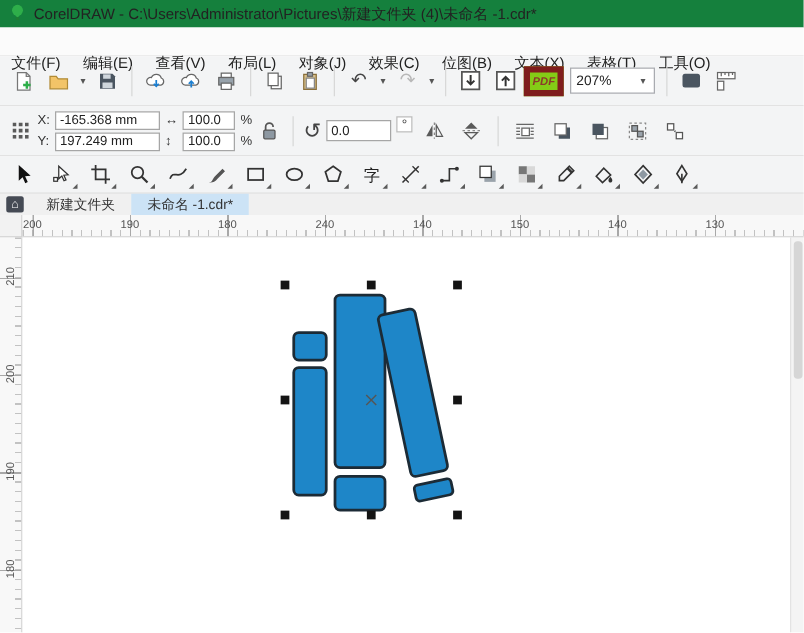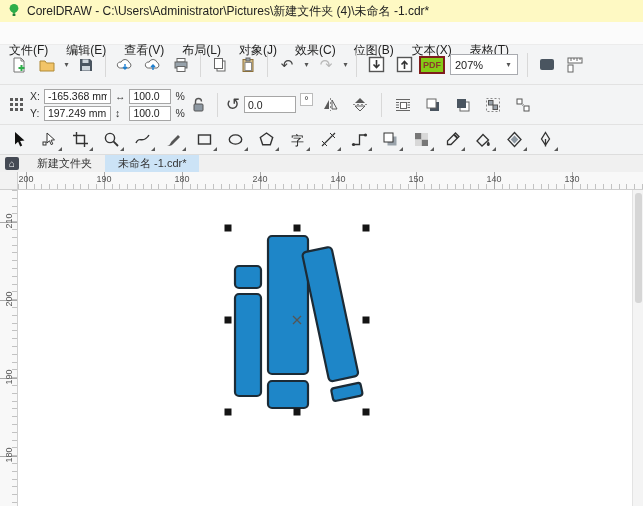--- a/index.html
+++ b/index.html
@@ -4,41 +4,41 @@
 <style>
   * { box-sizing: border-box; margin: 0; padding: 0; }
   body {
     width: 643px; height: 506px; overflow: hidden;
     font-family: "Liberation Sans", "DejaVu Sans", sans-serif;
     background: #fff; color: #222;
   }
   .window { position: relative; width: 643px; height: 506px; background: #fff; }
 
   
-  .titlebar { height: 22px; display: flex; align-items: center; gap: 6px; padding-left: 7px; background: #fef9c3; font-size: 12px; white-space: nowrap; }
+  .titlebar { height: 22px; display: flex; align-items: center; gap: 6px; padding-left: 7px; background: #15803d; font-size: 12px; white-space: nowrap; }
 
   
   .menubar { height: 23px; display: flex; align-items: stretch; background: #fbfbfb; border-bottom: 1px solid #ececec; font-size: 12px; }
   .menu-item { display: flex; align-items: center; padding: 0 9px; cursor: default; margin-top: 28px; }
 
   
   .toolbar { height: 40px; background: #f3f4f5; border-bottom: 1px solid #e2e2e2; display: flex; align-items: center; padding: 0 6px; gap: 2px; }
   .tbtn { min-width: 26px; height: 26px; display: flex; align-items: center; justify-content: center; border-radius: 2px; }
   .caret { font-size: 8px; color: #555; width: 9px; text-align: center; }
   .sep { width: 1px; height: 24px; background: #d8d8d8; margin: 0 4px; flex: 0 0 1px; }
   .glyph { font-size: 15px; color: #444; line-height: 1; }
   .glyph.disabled { color: #b8b8b8; }
-  .pdf-label { font-size: 9px; font-weight: bold; color: #8a3b2a; border: 2px solid #7f1d1d; padding: 2px 2px; background: #84cc16; }
+  .pdf-label { font-size: 9px; font-weight: bold; color: #8a3b2a; border: 5px solid #7f1d1d; padding: 2px 2px; background: #84cc16; font-style: italic; }
   .zoom-select { width: 68px; height: 21px; background: #fff; border: 1px solid #a9abb0; display: flex; align-items: center; justify-content: space-between; padding: 0 4px; font-size: 11px; margin: 0 3px; }
 
   
   .propbar { height: 40px; background: #f3f4f5; border-bottom: 1px solid #e2e2e2; display: flex; align-items: center; padding: 0 6px; gap: 4px; font-size: 11px; }
   .stack { display: flex; flex-direction: column; gap: 2px; justify-content: center; }
   .stack .lab { height: 15px; display: flex; align-items: center; font-size: 10.5px; color: #333; }
-  .pb-input { width: 67px; height: 15px; border: 1px solid #a6a6a6; background: #fff; font-size: 10.5px; padding: 0 3px; font-family: inherit; color: #222; }
+  .pb-input { width: 84px; height: 15px; border: 1px solid #a6a6a6; background: #fff; font-size: 10.5px; padding: 0 3px; font-family: inherit; color: #222; }
   .pb-input.small { width: 42px; }
   .pb-input.angle { width: 52px; height: 17px; }
   .arrowcol { color: #555; font-size: 10px; }
   .degree { font-size: 11px; color: #444; border: 1px solid #bbb; background:#fff; width: 13px; height: 13px; display: flex; align-items: center; justify-content: center; margin-top: -10px; }
 
   
   .toolbox { height: 30px; background: #f3f4f5; border-bottom: 1px solid #dddddd; display: flex; align-items: center; padding: 0 3px; gap: 1px; }
   .tool { width: 30px; height: 26px; position: relative; display: flex; align-items: center; justify-content: center; border-radius: 2px; flex: 0 0 30px; }
   .tool .fly { position: absolute; right: 2px; bottom: 2px; width: 0; height: 0; border-left: 4px solid transparent; border-bottom: 4px solid #5a5a5a; }
 
@@ -96,20 +96,21 @@
   <div class="menubar">
     <span class="menu-item">文件(F)</span>
     <span class="menu-item">编辑(E)</span>
     <span class="menu-item">查看(V)</span>
     <span class="menu-item">布局(L)</span>
     <span class="menu-item">对象(J)</span>
     <span class="menu-item">效果(C)</span>
     <span class="menu-item">位图(B)</span>
     <span class="menu-item">文本(X)</span>
     <span class="menu-item">表格(T)</span>
+    <span class="menu-item">工具(O)</span>
   </div>
 
   <div class="toolbar">
     <span class="tbtn">
       <svg width="16" height="16" viewBox="0 0 16 16">
           <path d="M3 1h7l3 3v11H3z" fill="#fff" stroke="#777"></path>
           <path d="M10 1v3h3" fill="none" stroke="#777"></path>
           <path d="M7.5 11h6M10.5 8v6" stroke="#2eae4a" stroke-width="2"></path>
         </svg>
     </span>

